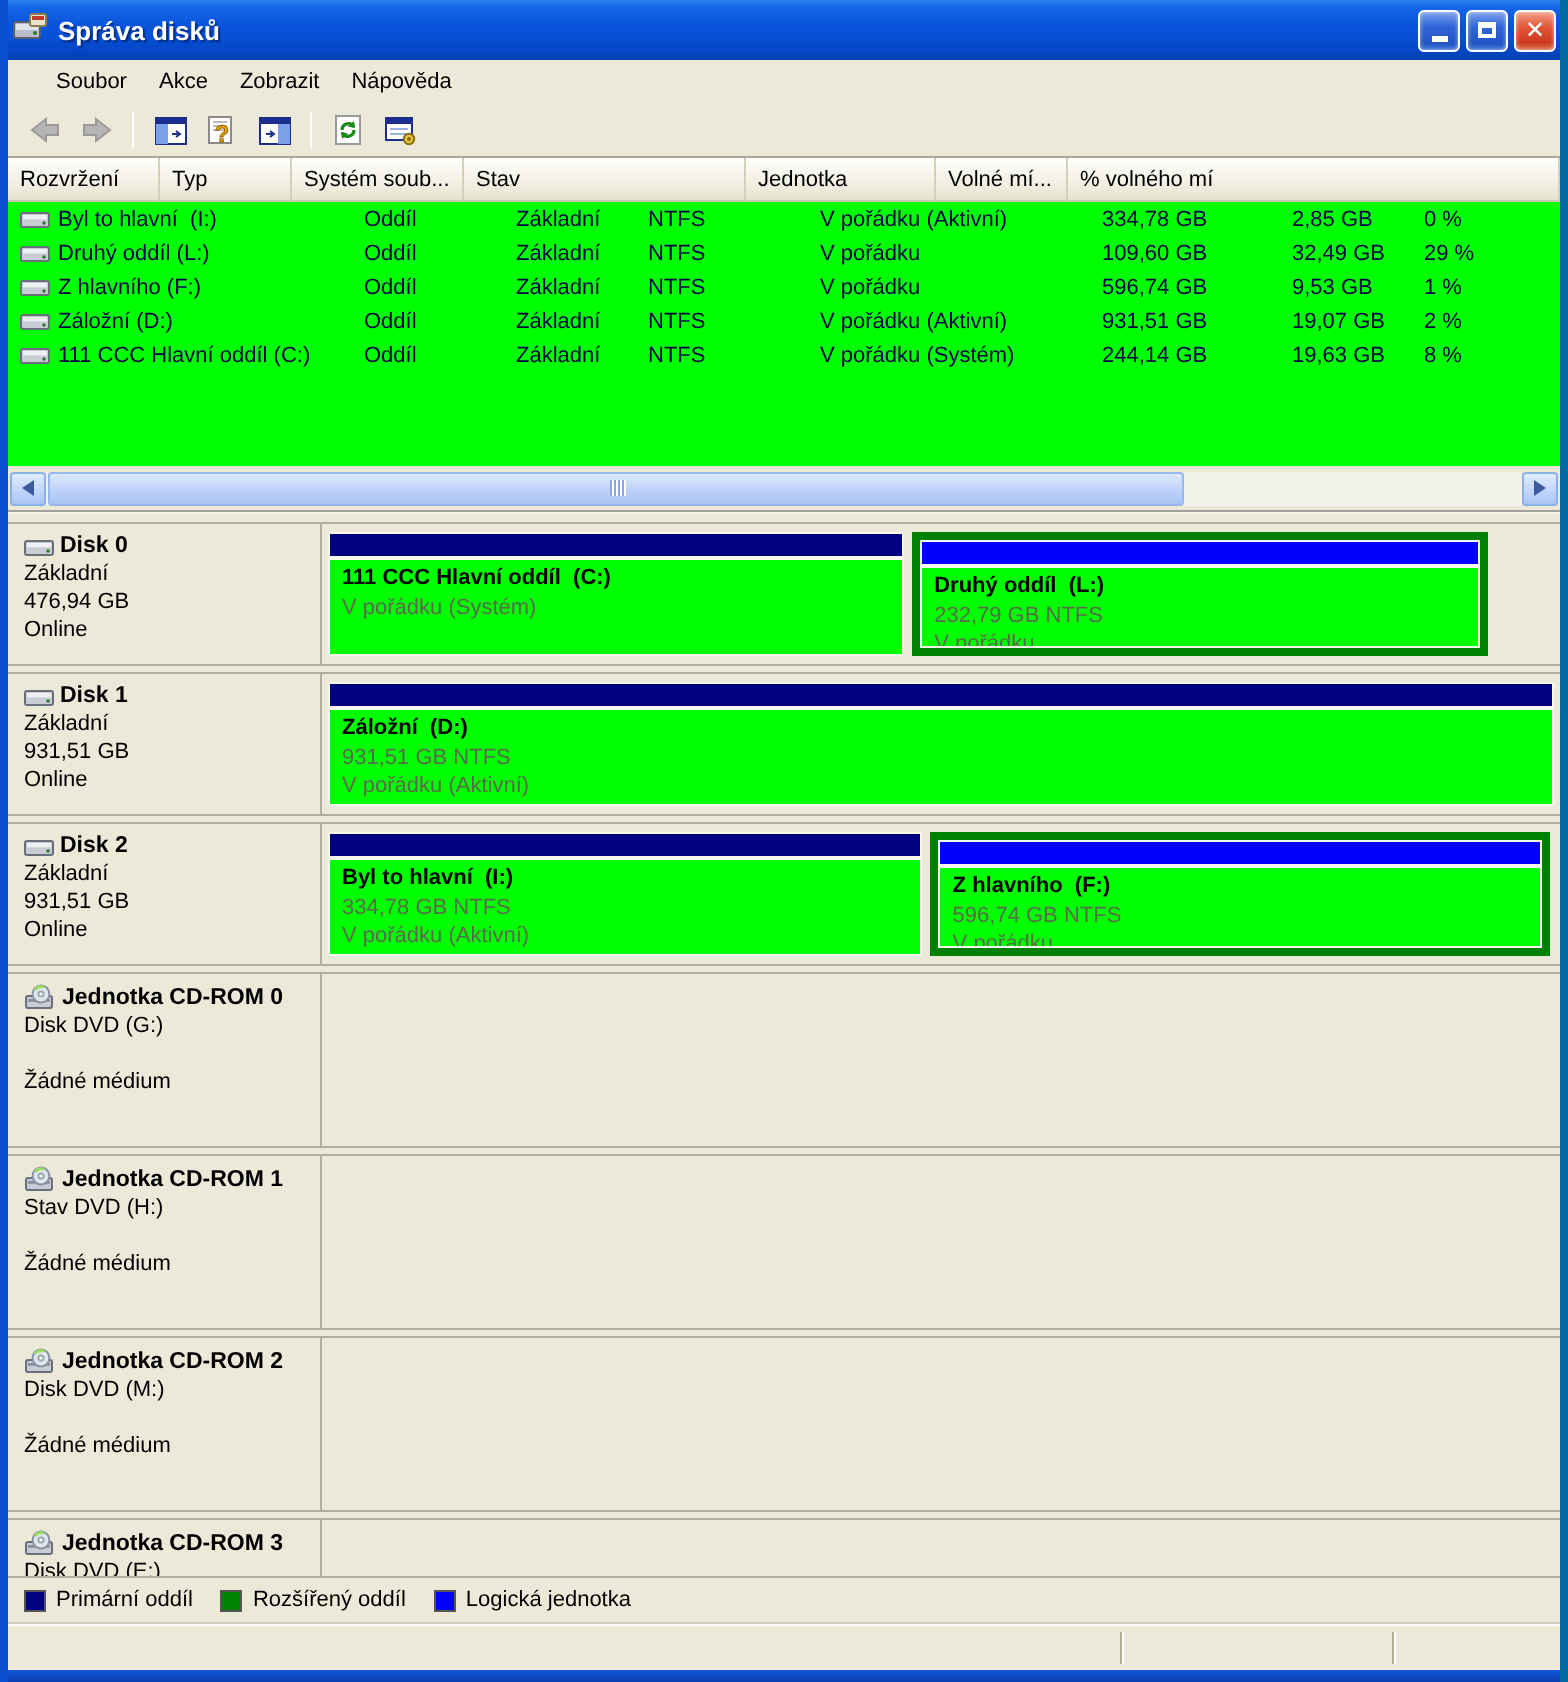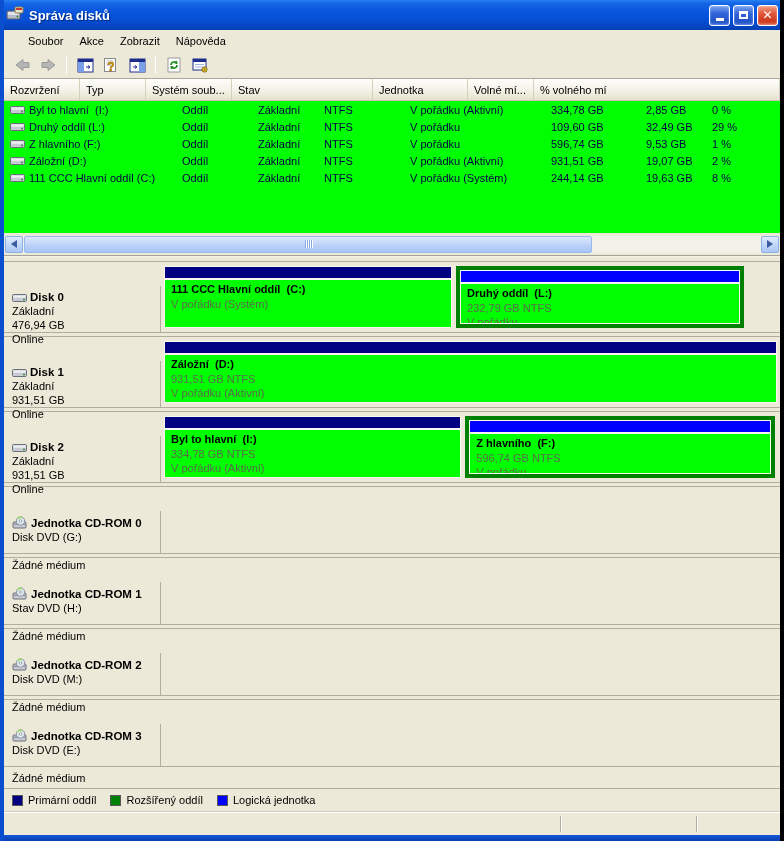--- a/index.html
+++ b/index.html
@@ -1,21 +1,21 @@
 <!DOCTYPE html>
 <html><head>
 <meta charset="utf-8">
 <style>
   * { box-sizing: border-box; margin: 0; padding: 0; }
   html,body { background:#fff; }
   body { font-family: "Liberation Sans", "DejaVu Sans", sans-serif; font-size: 11px; color:#000; }
 
   .window {
     position: relative; width: 784px; height: 841px;
-    border-left: 4px solid #0a4fd0; border-right: 4px solid #000000;
+    border-left: 4px solid #0a4fd0; border-right: 4px solid #0369a1;
     background: #0f172a;
     display: flex; flex-direction: column;
     overflow: hidden;
   }
 
   
   .titlebar {
     height: 30px; flex: 0 0 30px; display: flex; align-items: center;
     margin: 0 -4px; padding: 0 6px 0 6px;
     background: linear-gradient(180deg,#2a80f0 0%,#1465e6 12%,#0a55dd 40%,#0750d8 62%,#0546c4 85%,#0340b0 100%);
@@ -85,22 +85,22 @@
     background: linear-gradient(180deg,#dcе9fd 0%,#d5e4fc 10%,#bad0f8 60%,#a8c3f4 100%);
     background: linear-gradient(180deg,#dce9fd 0%,#bad0f8 60%,#a8c3f4 100%);
     display:flex; align-items:center; justify-content:center; gap:1px;
   }
   .grip { width:1px; height:8px; background:#86a7e0; box-shadow: 1px 0 0 #fff; }
 
   
   .graph-pane { flex: 1; background:#ece9d8; border-top: 2px groove #f6f4ea; padding-top: 4px; overflow:hidden; }
   .g-row { display:flex; border-top:1px solid #b2ae9e; border-bottom:1px solid #b2ae9e; margin-bottom: 3px; }
   .g-row.disk { height: 72px; }
-  .g-row.cdrom { height: 68px; }
-  .g-label { width: 157px; flex: 0 0 157px; border-right: 1px solid #b2ae9e; padding: 5px 4px 0 8px; margin-top: 24px; }
+  .g-row.cdrom { height: 88px; }
+  .g-label { width: 157px; flex: 0 0 157px; border-right: 1px solid #b2ae9e; padding: 5px 4px 0 8px; }
   .g-label .name-line { display:flex; align-items:center; font-weight:bold; font-size:11.5px; margin-bottom:1px; }
   .g-label .name-line svg { margin-right: 3px; }
   .g-label .sub { line-height: 14px; }
   .g-graph { flex: 1; padding: 4px 3px; display:flex; gap: 4px; }
 
   .part { display:flex; flex-direction:column; border:1px solid #f8f7ef; }
   .part .band { height: 11px; flex: 0 0 11px; }
   .part .gap { height: 2px; flex: 0 0 2px; background:#f8f7ef; }
   .part .pbody { flex:1; background:#00ff00; padding: 2px 6px 0 6px; overflow:hidden; }
   .part .ptitle { font-weight:bold; color:#000; white-space:pre; line-height:15px; }

